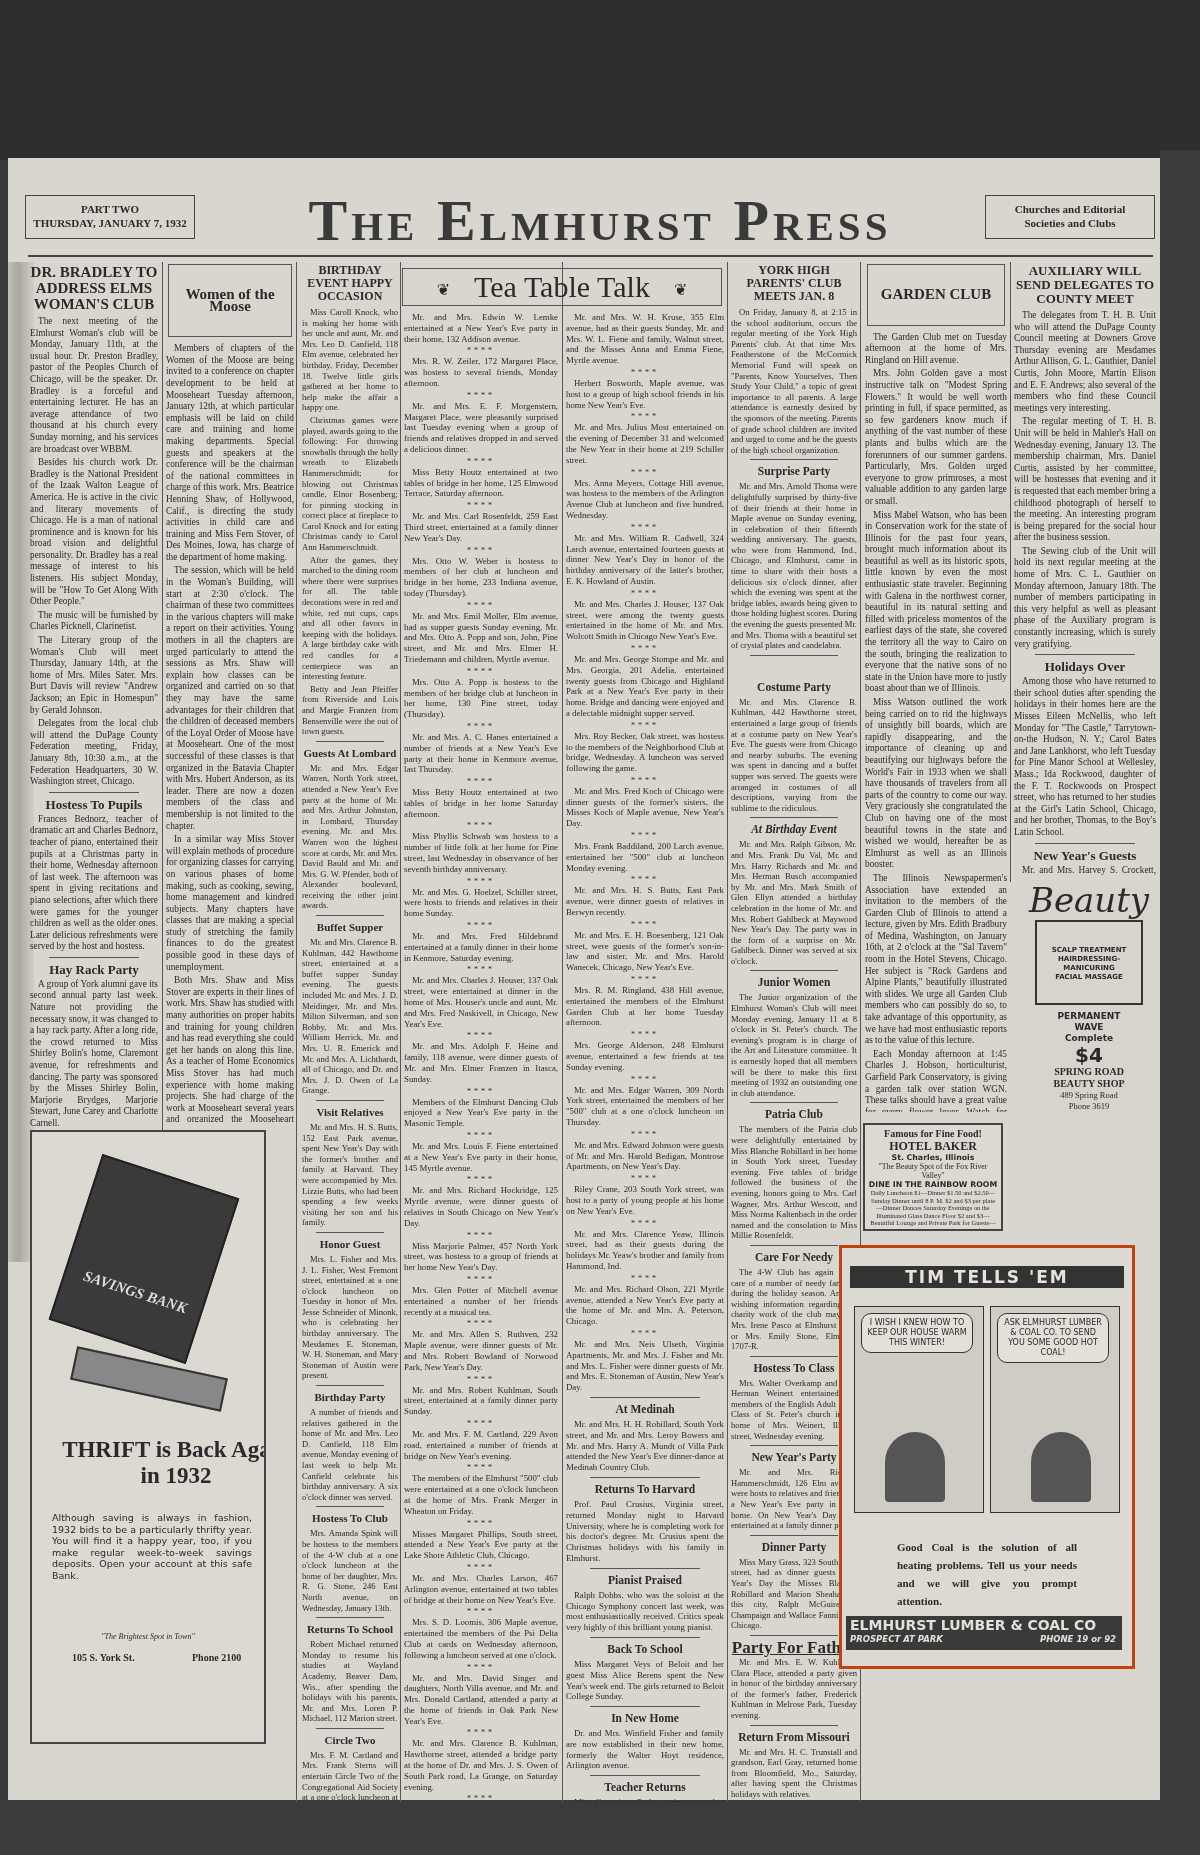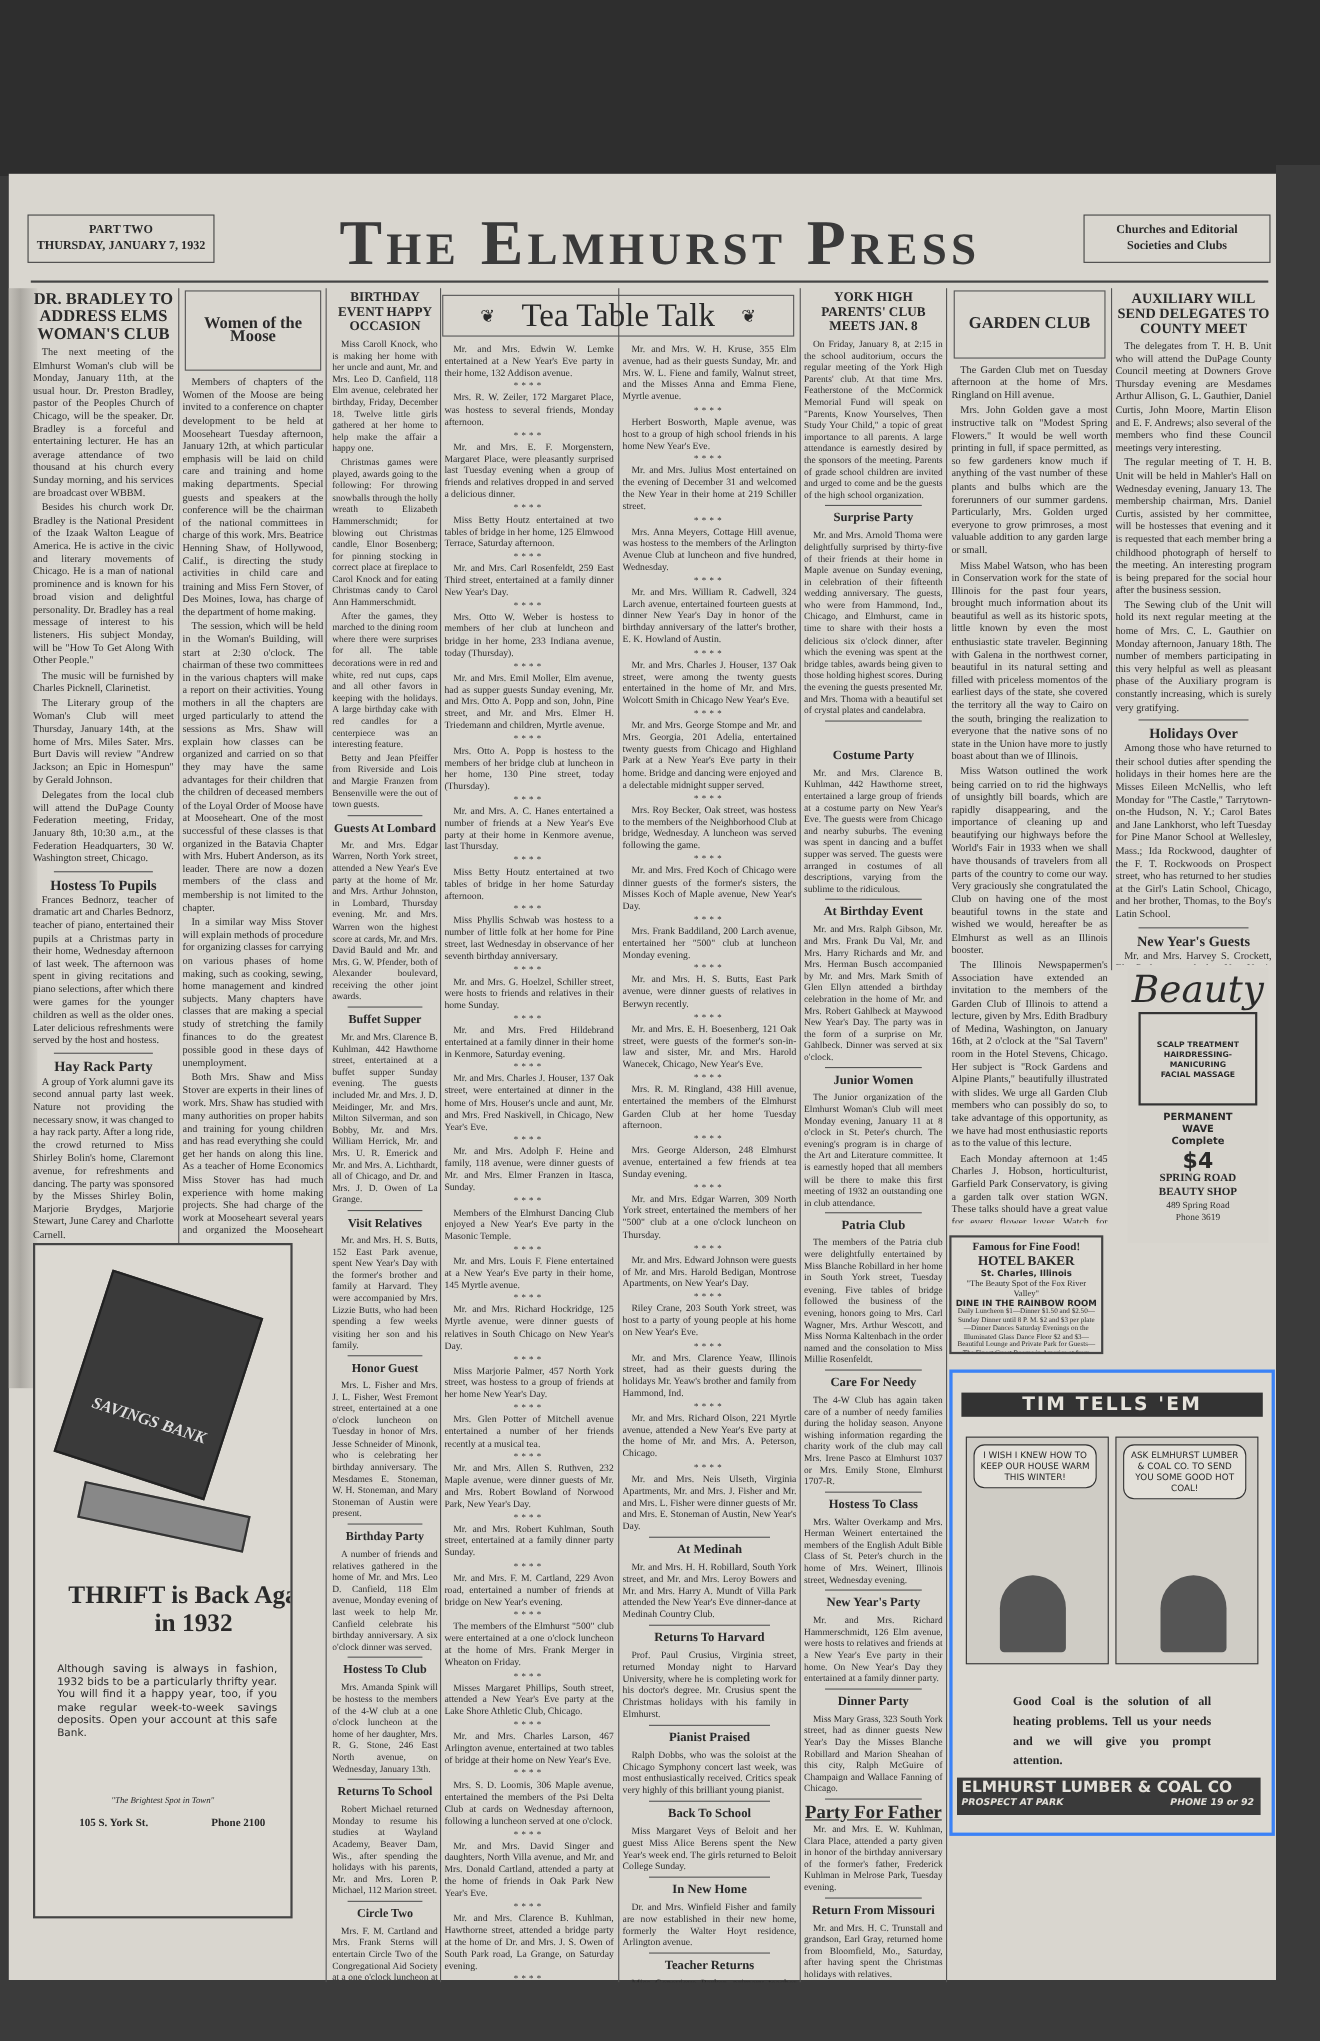--- a/index.html
+++ b/index.html
@@ -50,21 +50,21 @@
   .beauty-txt{text-align:center;font-family:"DejaVu Sans",sans-serif;font-weight:bold;font-size:9px;line-height:11px;margin-top:6px;}
   .beauty-txt .price{font-size:20px;line-height:22px;}
   .beauty-shop{text-align:center;font-weight:bold;font-size:10px;line-height:12px;}
   .beauty-small{text-align:center;font-size:8.5px;line-height:11px;}
 
   .hotelad{left:863px;top:1123px;width:140px;height:108px;font-size:7.8px;line-height:9px;text-align:center;padding:3px;box-sizing:border-box;}
   .hotelad .t1{font-weight:bold;font-size:10px;line-height:12px;}
   .hotelad .t2{font-weight:bold;font-size:12px;line-height:13px;}
   .hotelad .sans{font-family:"DejaVu Sans",sans-serif;font-weight:bold;}
 
-  .coalad{left:863px;top:1245px;width:290px;height:418px;border:3px solid #3b82f6;}
+  .coalad{left:839px;top:1245px;width:290px;height:418px;border:3px solid #c2410c;}
   .coal-banner{margin:18px 8px 0;height:22px;background:#333;color:#e6e3dc;font-family:"DejaVu Sans",sans-serif;font-weight:bold;font-size:17px;line-height:22px;text-align:center;letter-spacing:2px;}
   .panel{position:absolute;top:58px;width:128px;height:205px;border:1.5px solid #333;background:#cfccc5;}
   .bubble{position:absolute;left:6px;top:6px;width:112px;border:1.2px solid #333;border-radius:10px;background:#e3e0d9;font-family:"DejaVu Sans",sans-serif;font-size:8px;line-height:10px;padding:4px;box-sizing:border-box;text-align:center;}
   .figure{position:absolute;left:30px;bottom:10px;width:60px;height:70px;background:#555;border-radius:30px 30px 4px 4px;}
   .coal-body{position:absolute;left:55px;top:290px;width:180px;font-size:11px;line-height:18px;font-weight:bold;text-align:justify;}
   .coal-footer{position:absolute;left:4px;top:368px;width:276px;height:34px;background:#3a3a3a;color:#e3e0d9;font-family:"DejaVu Sans",sans-serif;font-weight:bold;}
   .coal-footer .n{font-size:14px;line-height:18px;padding-left:4px;}
   .coal-footer .s{font-size:8.5px;font-style:italic;padding-left:4px;display:flex;justify-content:space-between;padding-right:6px;}
 </style>
 </head>
@@ -293,21 +293,21 @@
 <div class="col" style="left:731px;width:126px;height:1540px;font-size:8.6px;line-height:10.6px;">
   <div class="bighd" style="font-size:12px;line-height:13px;">YORK HIGH PARENTS' CLUB MEETS JAN. 8</div>
   <p>On Friday, January 8, at 2:15 in the school auditorium, occurs the regular meeting of the York High Parents' club. At that time Mrs. Featherstone of the McCormick Memorial Fund will speak on "Parents, Know Yourselves, Then Study Your Child," a topic of great importance to all parents. A large attendance is earnestly desired by the sponsors of the meeting. Parents of grade school children are invited and urged to come and be the guests of the high school organization.</p>
   <div class="sep"></div>
   <div class="hd" style="font-size:11.5px;">Surprise Party</div>
   <p>Mr. and Mrs. Arnold Thoma were delightfully surprised by thirty-five of their friends at their home in Maple avenue on Sunday evening, in celebration of their fifteenth wedding anniversary. The guests, who were from Hammond, Ind., Chicago, and Elmhurst, came in time to share with their hosts a delicious six o'clock dinner, after which the evening was spent at the bridge tables, awards being given to those holding highest scores. During the evening the guests presented Mr. and Mrs. Thoma with a beautiful set of crystal plates and candelabra.</p>
   <div class="sep"></div>
   <div class="hd" style="font-size:11.5px;margin-top:24px;">Costume Party</div>
   <p>Mr. and Mrs. Clarence B. Kuhlman, 442 Hawthorne street, entertained a large group of friends at a costume party on New Year's Eve. The guests were from Chicago and nearby suburbs. The evening was spent in dancing and a buffet supper was served. The guests were arranged in costumes of all descriptions, varying from the sublime to the ridiculous.</p>
   <div class="sep"></div>
-  <div class="hd" style="font-size:11.5px;">At Birthday Event</div>
+  <div class="hd" style="font-size:11.5px;font-style:italic;">At Birthday Event</div>
   <p>Mr. and Mrs. Ralph Gibson, Mr. and Mrs. Frank Du Val, Mr. and Mrs. Harry Richards and Mr. and Mrs. Herman Busch accompanied by Mr. and Mrs. Mark Smith of Glen Ellyn attended a birthday celebration in the home of Mr. and Mrs. Robert Gahlbeck at Maywood New Year's Day. The party was in the form of a surprise on Mr. Gahlbeck. Dinner was served at six o'clock.</p>
   <div class="sep"></div>
   <div class="hd" style="font-size:11.5px;">Junior Women</div>
   <p>The Junior organization of the Elmhurst Woman's Club will meet Monday evening, January 11 at 8 o'clock in St. Peter's church. The evening's program is in charge of the Art and Literature committee. It is earnestly hoped that all members will be there to make this first meeting of 1932 an outstanding one in club attendance.</p>
   <div class="sep"></div>
   <div class="hd" style="font-size:11.5px;">Patria Club</div>
   <p>The members of the Patria club were delightfully entertained by Miss Blanche Robillard in her home in South York street, Tuesday evening. Five tables of bridge followed the business of the evening, honors going to Mrs. Carl Wagner, Mrs. Arthur Wescott, and Miss Norma Kaltenbach in the order named and the consolation to Miss Millie Rosenfeldt.</p>
   <div class="sep"></div>
   <div class="hd" style="font-size:11.5px;">Care For Needy</div>
   <p>The 4-W Club has again taken care of a number of needy families during the holiday season. Anyone wishing information regarding the charity work of the club may call Mrs. Irene Pasco at Elmhurst 1037 or Mrs. Emily Stone, Elmhurst 1707-R.</p>

